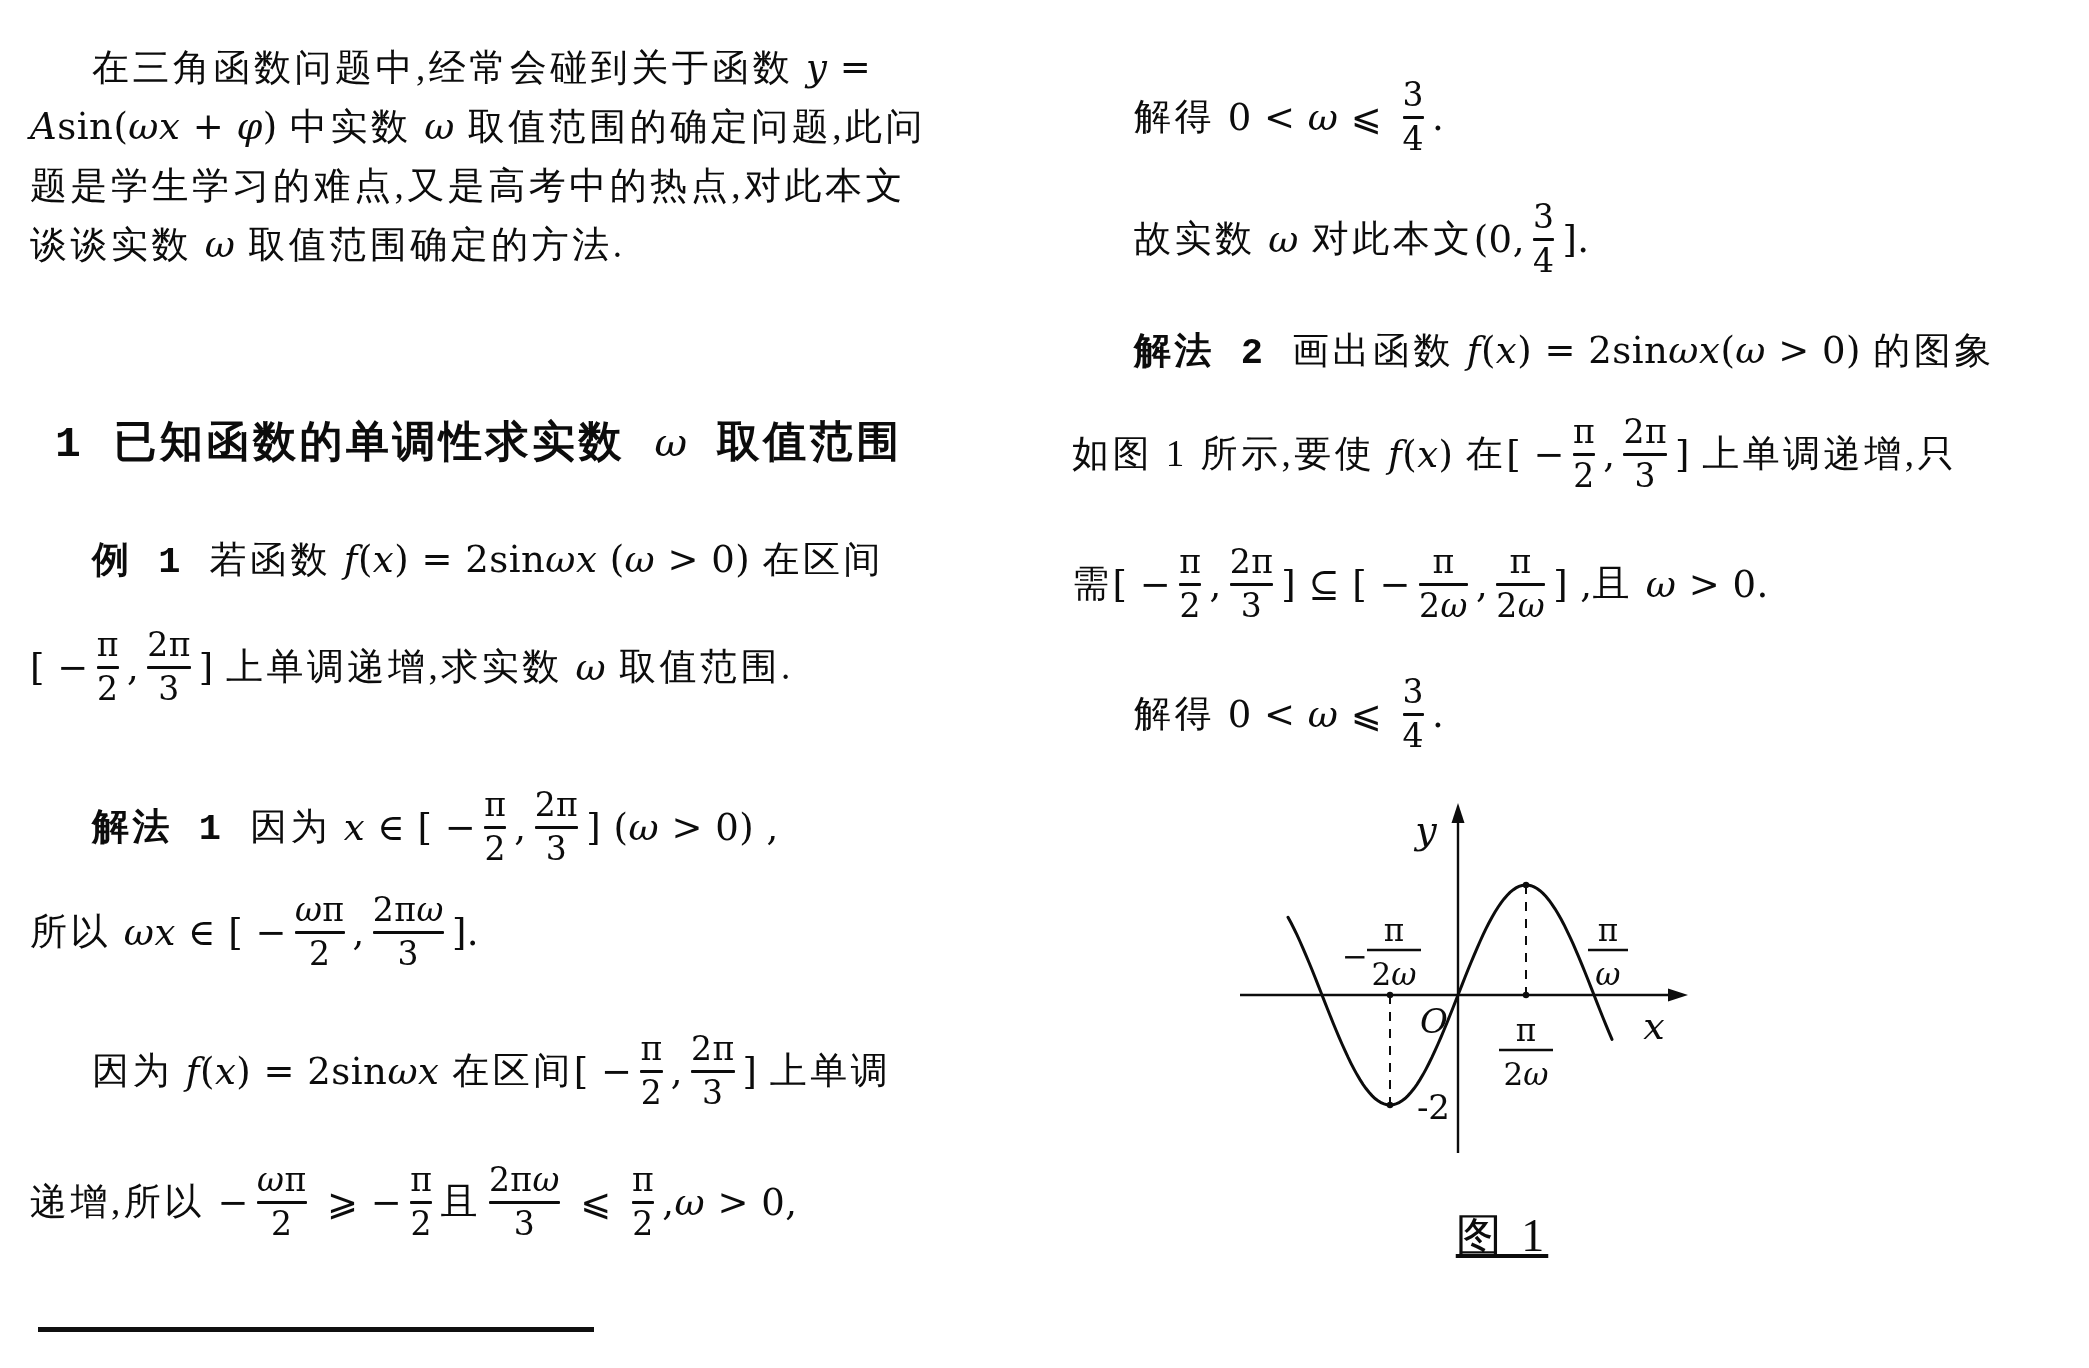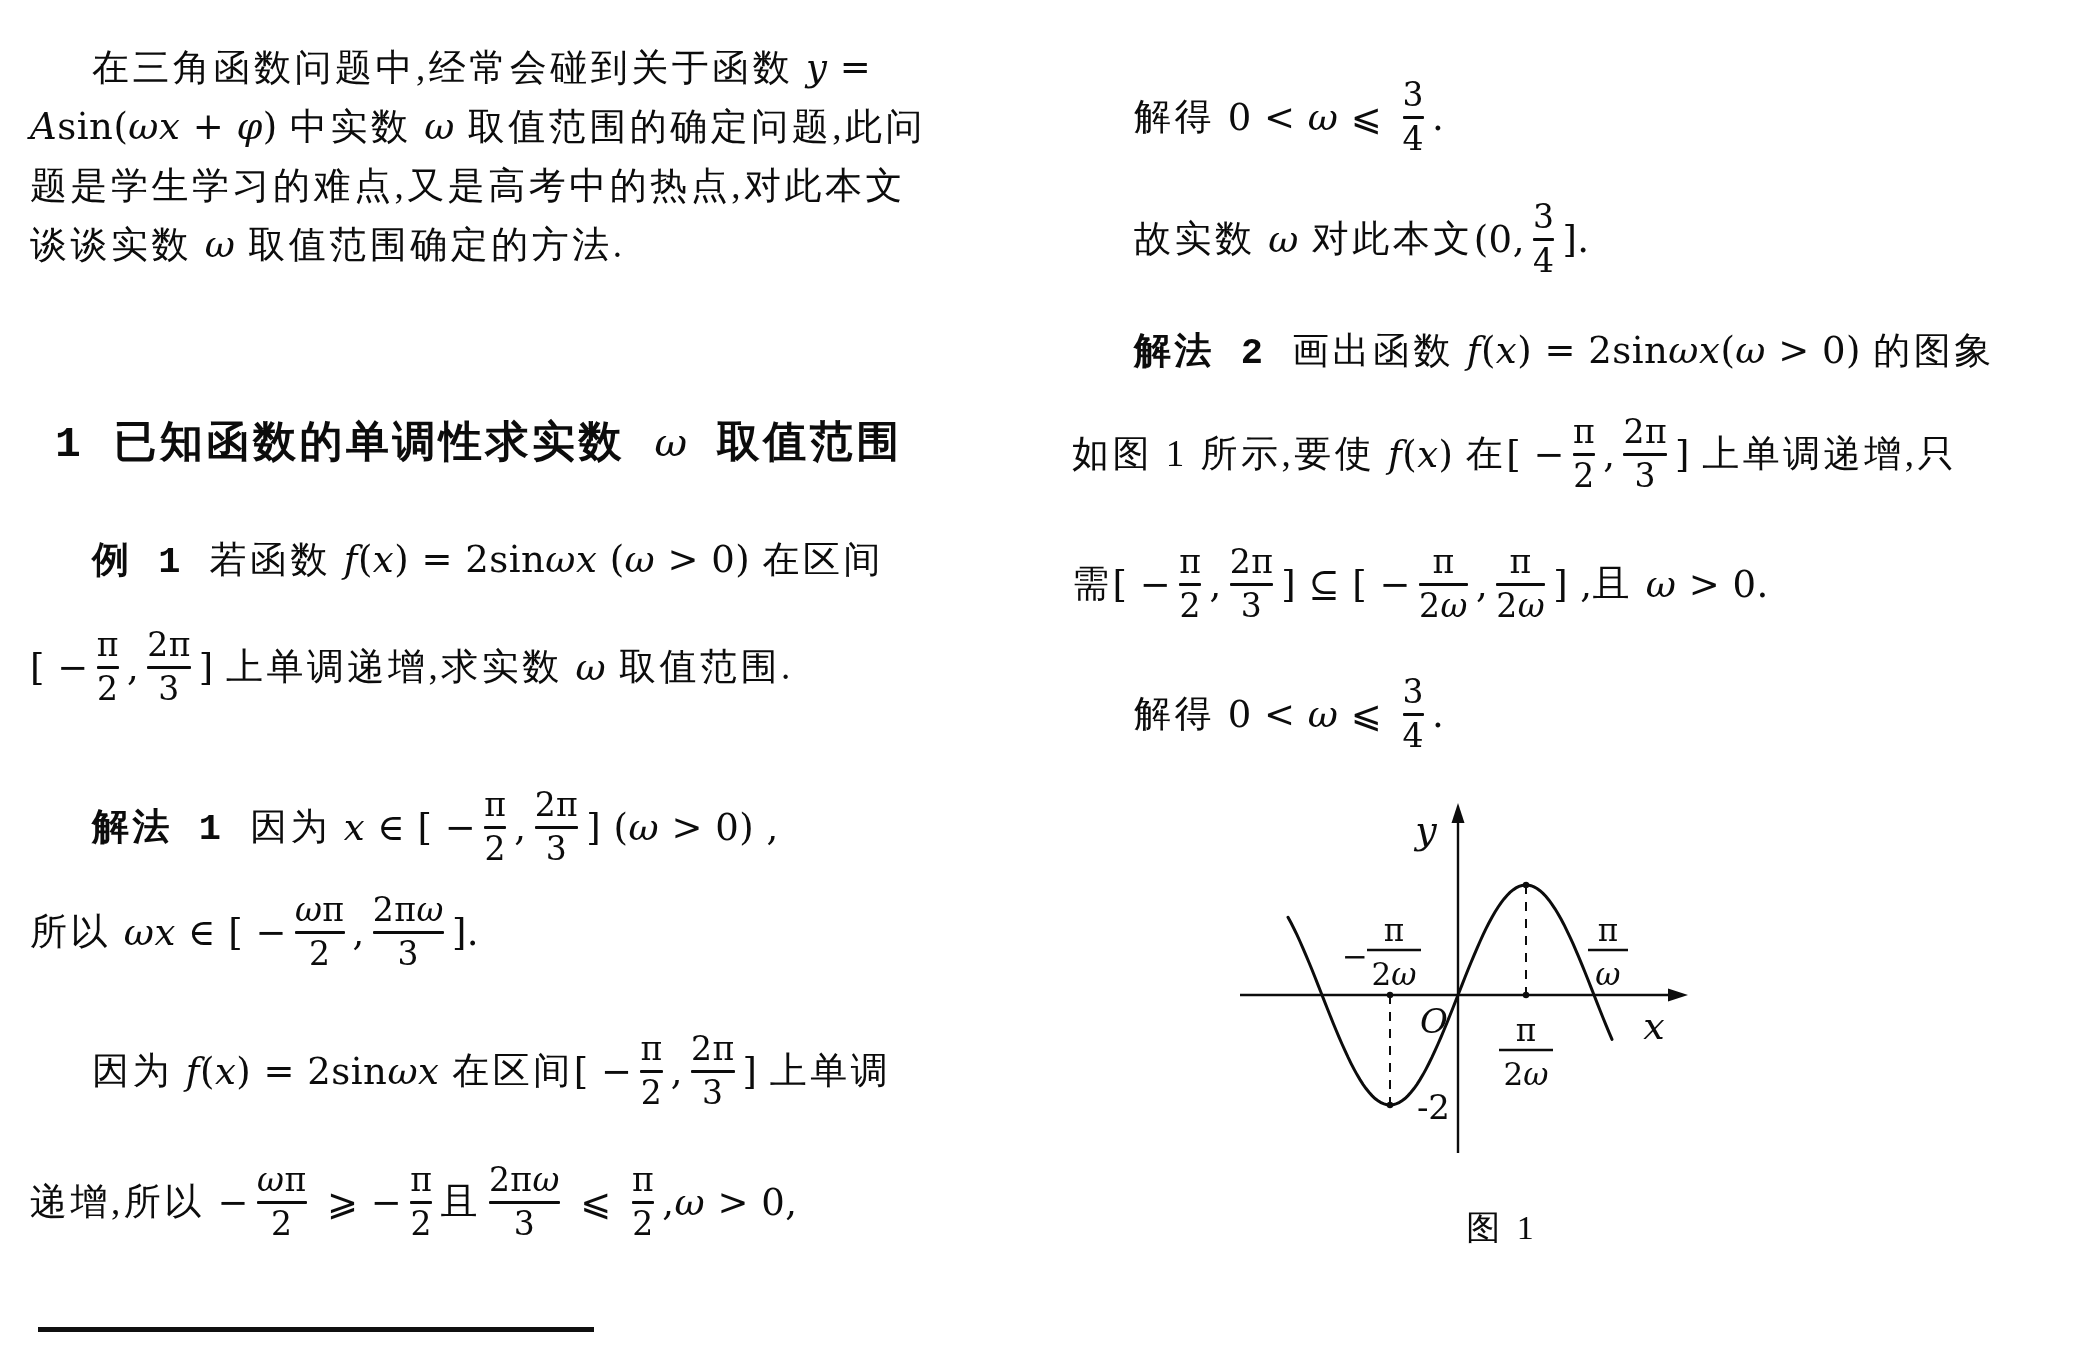--- a/index.html
+++ b/index.html
@@ -47,22 +47,22 @@
   .block-heading .line{height:58px;font-size:43px;}
   .block-heading .seg-i{font-size:40px;}
 
   .frac{display:inline-flex;flex-direction:column;align-items:center;margin:0 8px;}
   .frac .fn,.frac .fd{display:flex;line-height:1.12;font-size:33px;}
   .frac .bar{align-self:stretch;height:3px;background:#0c0c0c;margin:2px 0;border-radius:1px;}
   .frac .fn .seg,.frac .fd .seg{font-size:33px;}
 
   .block-rule{left:8px !important;width:556px !important;height:5px;background:#101010;}
 
-  .block-caption{text-align:center;font-size:34px;letter-spacing:4px;
-    font-family:"Liberation Serif","DejaVu Serif",serif;}
+  .block-caption{text-align:center;font-size:46px;letter-spacing:4px;
+    font-family:"Liberation Serif","DejaVu Serif",serif;text-decoration:underline;}
 
   .figure-mount{position:relative;width:520px;height:370px;}
   svg text{font-family:"DejaVu Serif","DejaVu Sans",serif;}
 </style>
 </head>
 <body>
 
 <div class="page">
   <div class="col col-left">
       <div class="block block-lines">

